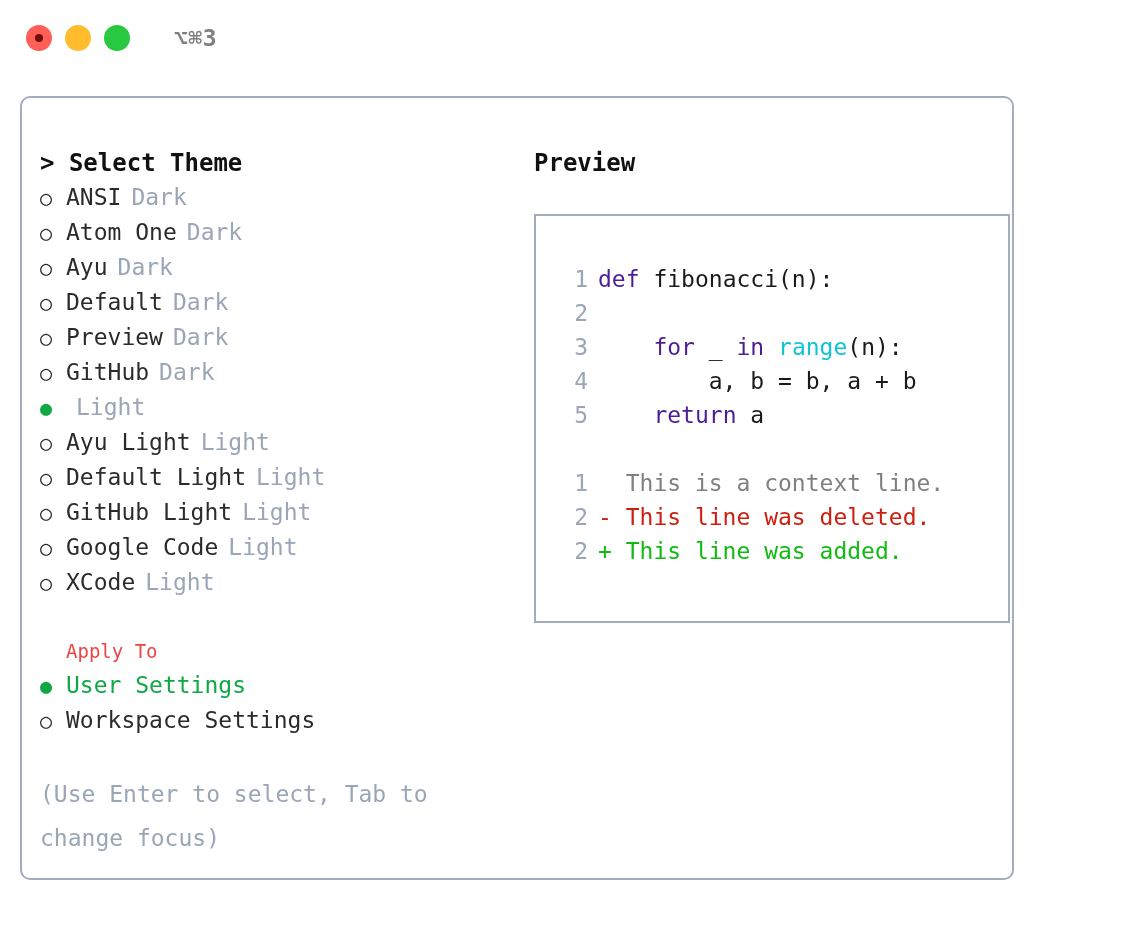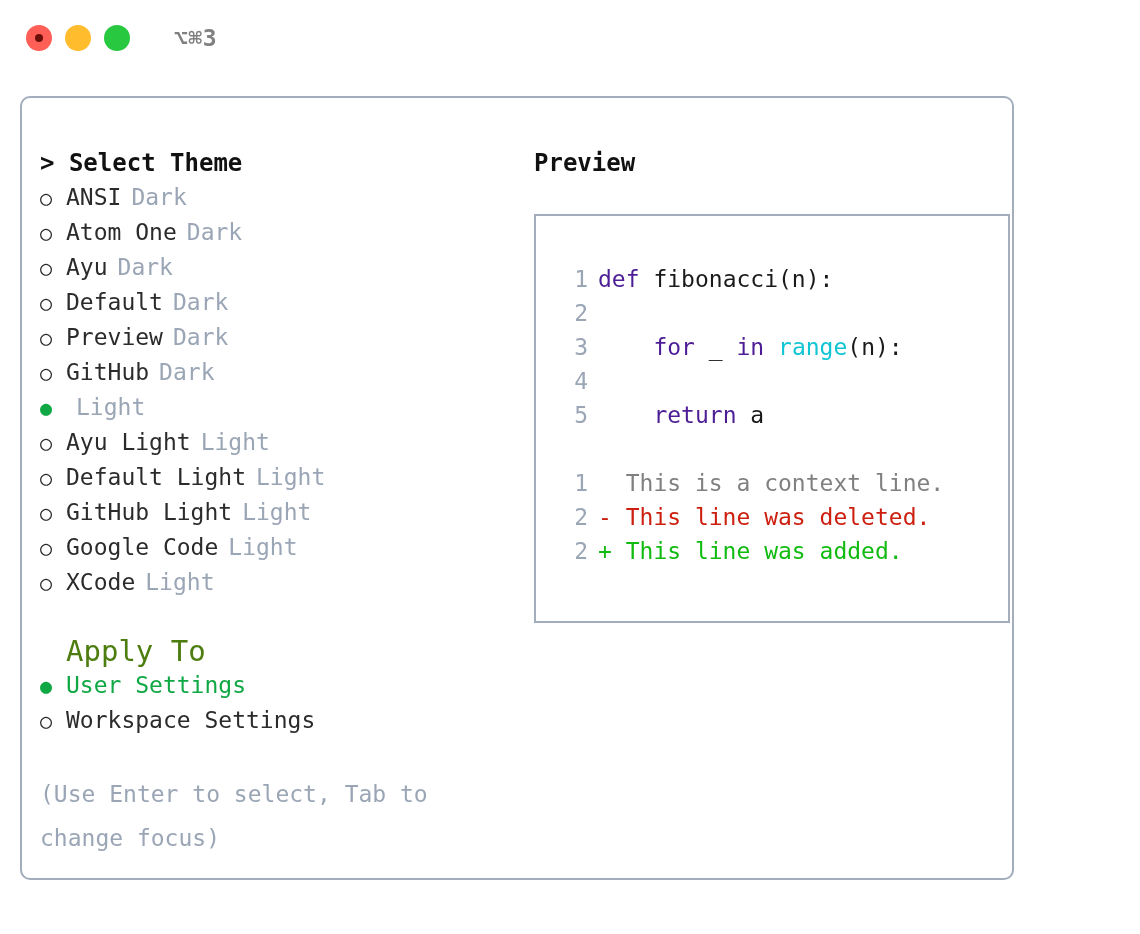--- a/index.html
+++ b/index.html
@@ -107,23 +107,23 @@
     color: #2b2b2b;
   }
   .row-row.selected .row-label {
     color: #0fa844;
   }
   .row-tag {
     color: #9aa5b5;
     margin-left: 10px;
   }
   .section-head {
-    font-size: 29px;
-    line-height: 34px;
-    color: #4d7c0f;
+    font-size: 19px;
+    line-height: 34px;
+    color: #ef4444;
     padding-left: 26px;
     white-space: pre;
   }
   .spacer-md { height: 34px; }
   #hint-text {
     font-size: 23px;
     line-height: 44px;
     color: #9aa5b5;
     width: 430px;
     white-space: pre-wrap;
@@ -222,21 +222,21 @@
     </div>
 
     <div id="right-pane">
       <div id="preview-title">Preview</div>
 
       <div id="preview-box">
         <div id="code-block">
             <div class="code-line"><span class="lineno">1</span><span class="code-text"><span class="tok-kw">def</span><span class="tok-pl"> fibonacci(n):</span></span></div>
             <div class="code-line"><span class="lineno">2</span></div>
             <div class="code-line"><span class="lineno">3</span><span class="code-text"><span class="tok-pl">    </span><span class="tok-kw">for</span><span class="tok-pl"> _ </span><span class="tok-kw">in</span><span class="tok-pl"> </span><span class="tok-fn">range</span><span class="tok-pl">(n):</span></span></div>
-            <div class="code-line"><span class="lineno">4</span></div>
+            <div class="code-line"><span class="lineno">4</span><span class="code-text"><span class="tok-pl">        a, b = b, a + b</span></span></div>
             <div class="code-line"><span class="lineno">5</span><span class="code-text"><span class="tok-pl">    </span><span class="tok-kw">return</span><span class="tok-pl"> a</span></span></div>
           </div>
         <div class="code-gap"></div>
         <div id="diff-block">
             <div class="code-line"><span class="lineno">1</span><span class="code-text diff-ctx">  This is a context line.</span></div>
             <div class="code-line"><span class="lineno">2</span><span class="code-text diff-del">- This line was deleted.</span></div>
             <div class="code-line"><span class="lineno">2</span><span class="code-text diff-add">+ This line was added.</span></div>
           </div>
       </div>
     </div>

